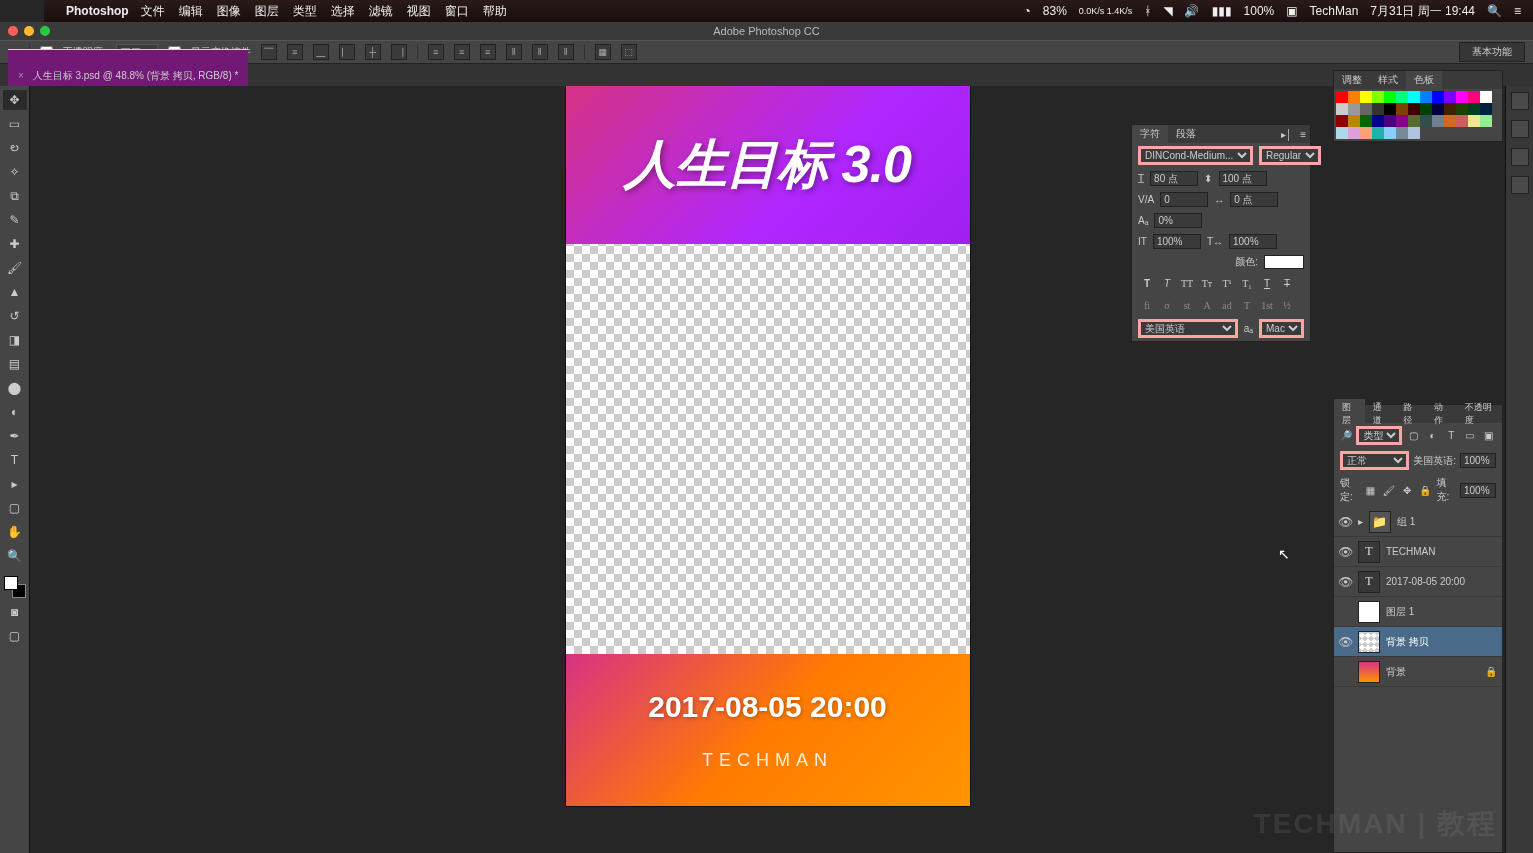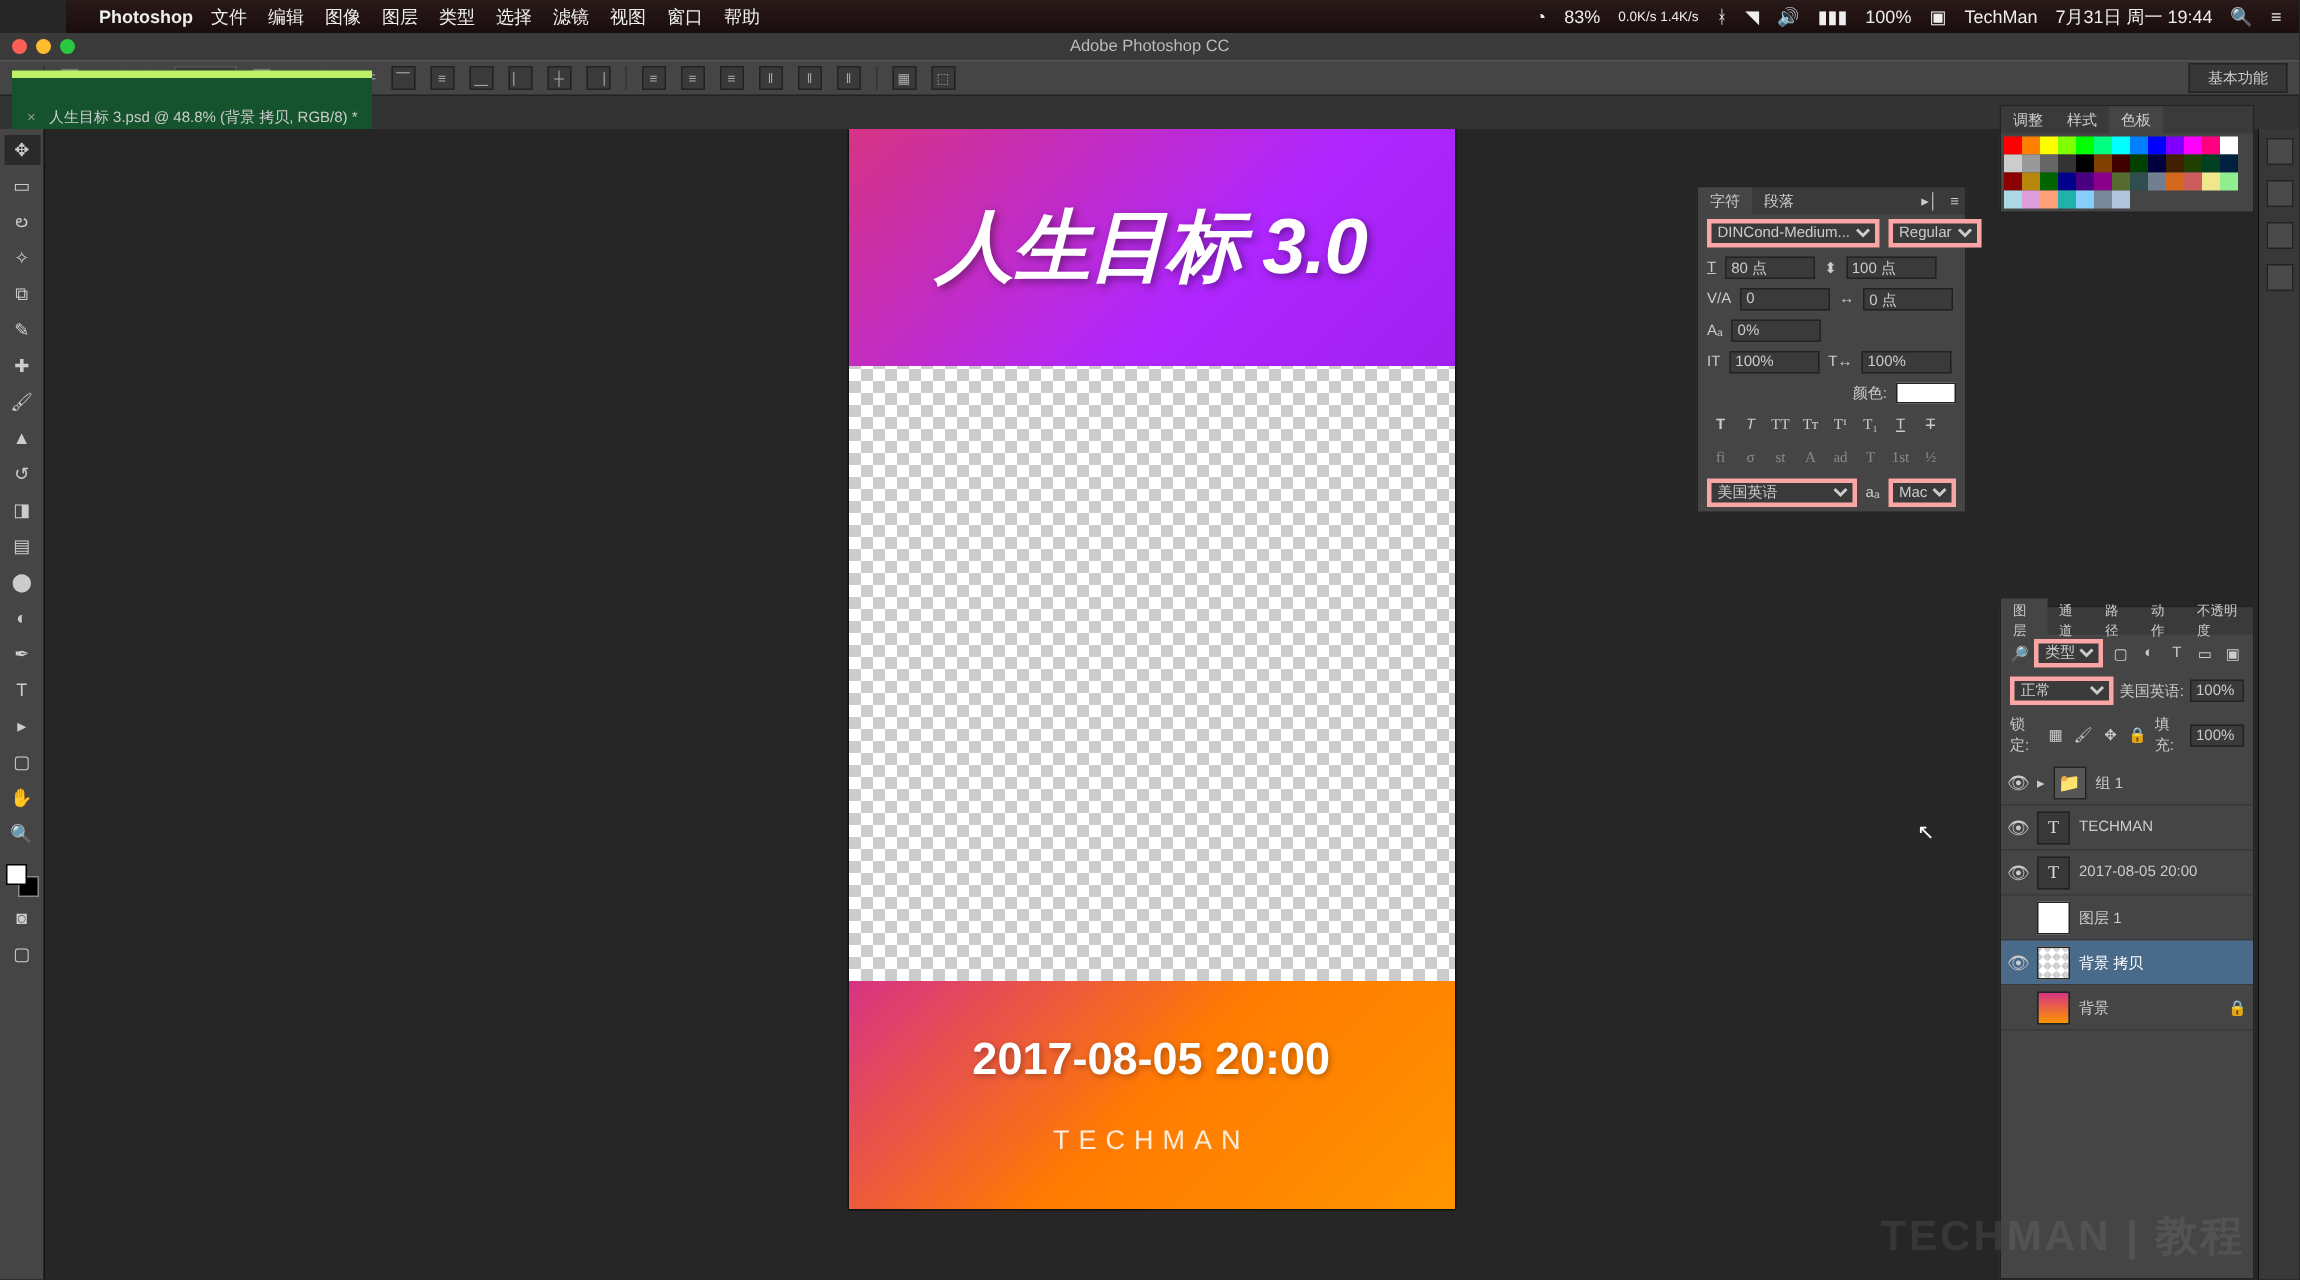--- a/index.html
+++ b/index.html
@@ -22,21 +22,21 @@
 
 .options { height: 24px; background: #454545; border-top: 1px solid #555; border-bottom: 1px solid #222; display: flex; align-items: center; padding: 0 8px; gap: 10px; font-size: 10px; color: #ccc; }
 .options .sep { width: 1px; height: 16px; background: #333; }
 .options input[type=checkbox]{ accent-color: #888; }
 .options select { background: #3a3a3a; color: #ccc; border: 1px solid #555; font-size: 10px; height: 16px; }
 .options .right { margin-left: auto; background:#363636; padding:2px 12px; border:1px solid #222; }
 .tinybtn { width:16px; height:16px; background:#3a3a3a; border:1px solid #222; display:inline-flex; align-items:center; justify-content:center; font-size:9px; color:#aaa;}
 
 
 .doctab { height: 22px; background: #333; display: flex; align-items: center; padding-left: 8px; }
-.doctab .tab { background: #14532d; padding: 19px 10px; font-size: 10px; color: #ccc; border-top:5px solid #bef264; }
+.doctab .tab { background: #701a75; padding: 19px 10px; font-size: 10px; color: #ccc; border-top:1px solid #bef264; }
 .doctab .tab .x { margin-right: 6px; color:#999; }
 
 
 .workspace { position: absolute; top: 86px; bottom: 0; left: 0; right: 0; display: flex; }
 .toolbox { width: 30px; background: #454545; border-right: 1px solid #111; display: flex; flex-direction: column; align-items: center; padding-top: 4px; gap: 4px; }
 .toolbox .tool { width: 24px; height: 20px; display: flex; align-items: center; justify-content: center; color: #ccc; font-size: 12px; position: relative; }
 .toolbox .tool.sel { background: #2a2a2a; }
 .toolbox .fb { margin-top: 6px; width: 22px; height: 22px; position: relative; }
 .toolbox .fb .fg { position: absolute; top:0; left:0; width:14px; height:14px; background:#fff; border:1px solid #000; }
 .toolbox .fb .bg { position: absolute; bottom:0; right:0; width:14px; height:14px; background:#000; border:1px solid #888; }
@@ -53,21 +53,21 @@
 
 .rightdock { width: 28px; background: #383838; border-left: 1px solid #111; display: flex; flex-direction: column; align-items: center; padding-top: 6px; gap: 10px; }
 .rightdock .dicon { width:18px; height:18px; background:#4a4a4a; border:1px solid #222; }
 
 
 .panel { position: absolute; background: #454545; border: 1px solid #222; color: #ccc; font-size: 10px; }
 .panel .tabs { display:flex; background:#3a3a3a; height:18px; align-items:center; }
 .panel .tabs .pt { padding: 2px 8px; }
 .panel .tabs .pt.act { background:#454545; }
 .panel .row { display:flex; align-items:center; padding: 3px 6px; gap: 6px; }
-.panel input.val { width: 60px; background:#3a3a3a; border:1px solid #222; color:#ccc; font-size:10px; padding:1px 3px; }
+.panel input.val { width: 48px; background:#3a3a3a; border:1px solid #222; color:#ccc; font-size:10px; padding:1px 3px; }
 .panel select { background:#3a3a3a; border:3px solid #fca5a5; color:#ccc; font-size:10px; }
 .panel .iconbtn { width:16px; height:16px; display:inline-flex; align-items:center; justify-content:center; border:1px solid transparent; }
 
 
 #char-panel { top: 124px; right: 222px; width: 180px; }
 #char-panel .trow { display:flex; gap:2px; padding:3px 6px; }
 #char-panel .trow .tb { width:18px; height:16px; display:flex; align-items:center; justify-content:center; font-family: "Times New Roman", serif; text-decoration: none; }
 
 
 #swatch-panel { top: 70px; right: 30px; width: 170px; }

